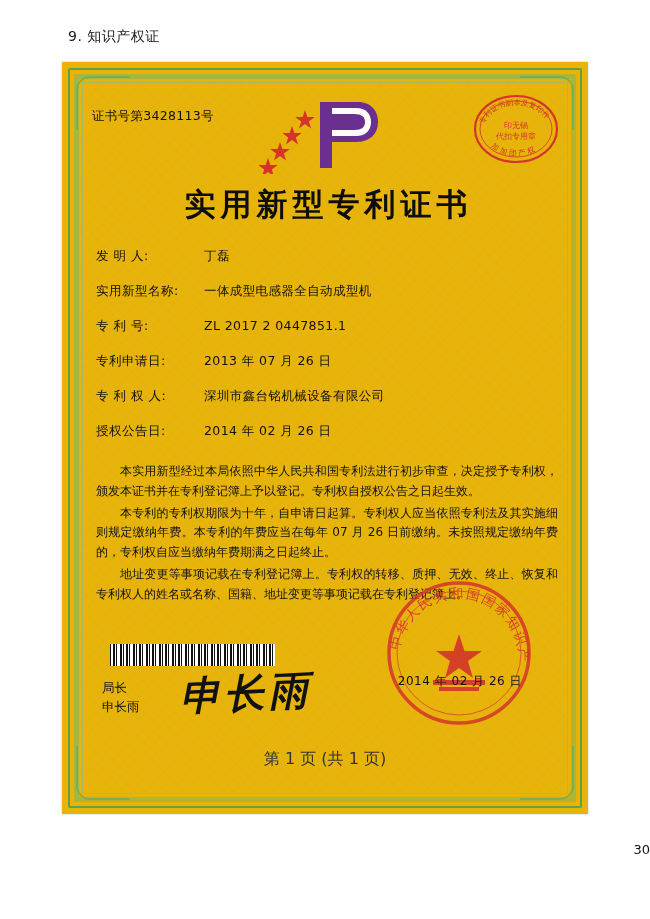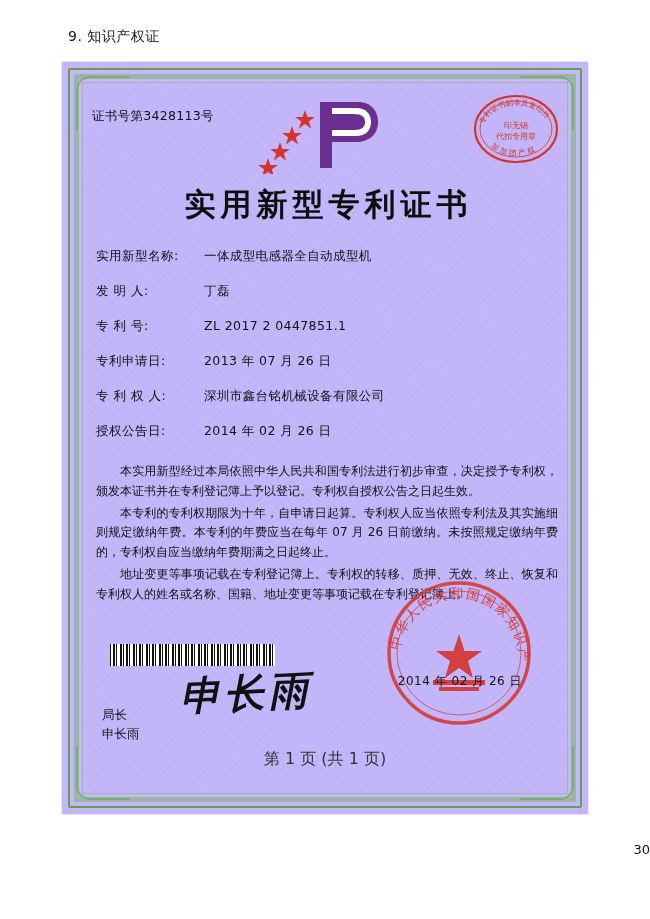--- a/index.html
+++ b/index.html
@@ -37,21 +37,21 @@
     color: #111;
   }
 
   
   .certificate {
     position: absolute;
     left: 62px;
     top: 62px;
     width: 526px;
     height: 752px;
-    background: #c4b5fd;
+    background: #eab308;
     box-shadow: 0 0 2px rgba(0,0,0,0.25);
     overflow: hidden;
   }
   
   .frame-outer {
     position: absolute;
     left: 6px; top: 6px; right: 6px; bottom: 6px;
     border: 2px solid #5fa24a;
     border-radius: 2px;
   }
@@ -188,21 +188,20 @@
   }
 
   
   .sig-label {
     position: absolute;
     left: 40px;
     top: 616px;
     font-size: 12.5px;
     line-height: 1.55;
     color: #111;
-    margin-top: 27px;
   }
   .sig-hand {
     position: absolute;
     left: 118px;
     top: 604px;
     font-family: "DejaVu Serif", "Liberation Serif", serif;
     font-size: 40px;
     font-style: italic;
     font-weight: bold;
     color: #111;
@@ -286,26 +285,26 @@
       <text font-size="7.5" fill="#d4342b" font-family="DejaVu Sans, sans-serif">
         <textPath href="#arcBot" startOffset="16%">加 加 团 产 权</textPath>
       </text>
     </svg>
   </div>
 
   <div class="cert-title">实用新型专利证书</div>
 
   <div class="fields">
     <div class="field-row">
+      <div class="field-label">发 明 人:</div>
+      <div class="field-value">丁磊</div>
+    </div>
+    <div class="field-row">
       <div class="field-label">实用新型名称:</div>
       <div class="field-value">一体成型电感器全自动成型机</div>
-    </div>
-    <div class="field-row">
-      <div class="field-label">发 明 人:</div>
-      <div class="field-value">丁磊</div>
     </div>
     <div class="field-row">
       <div class="field-label">专 利 号:</div>
       <div class="field-value">ZL 2017 2 0447851.1</div>
     </div>
     <div class="field-row">
       <div class="field-label">专利申请日:</div>
       <div class="field-value">2013 年 07 月 26 日</div>
     </div>
     <div class="field-row">

